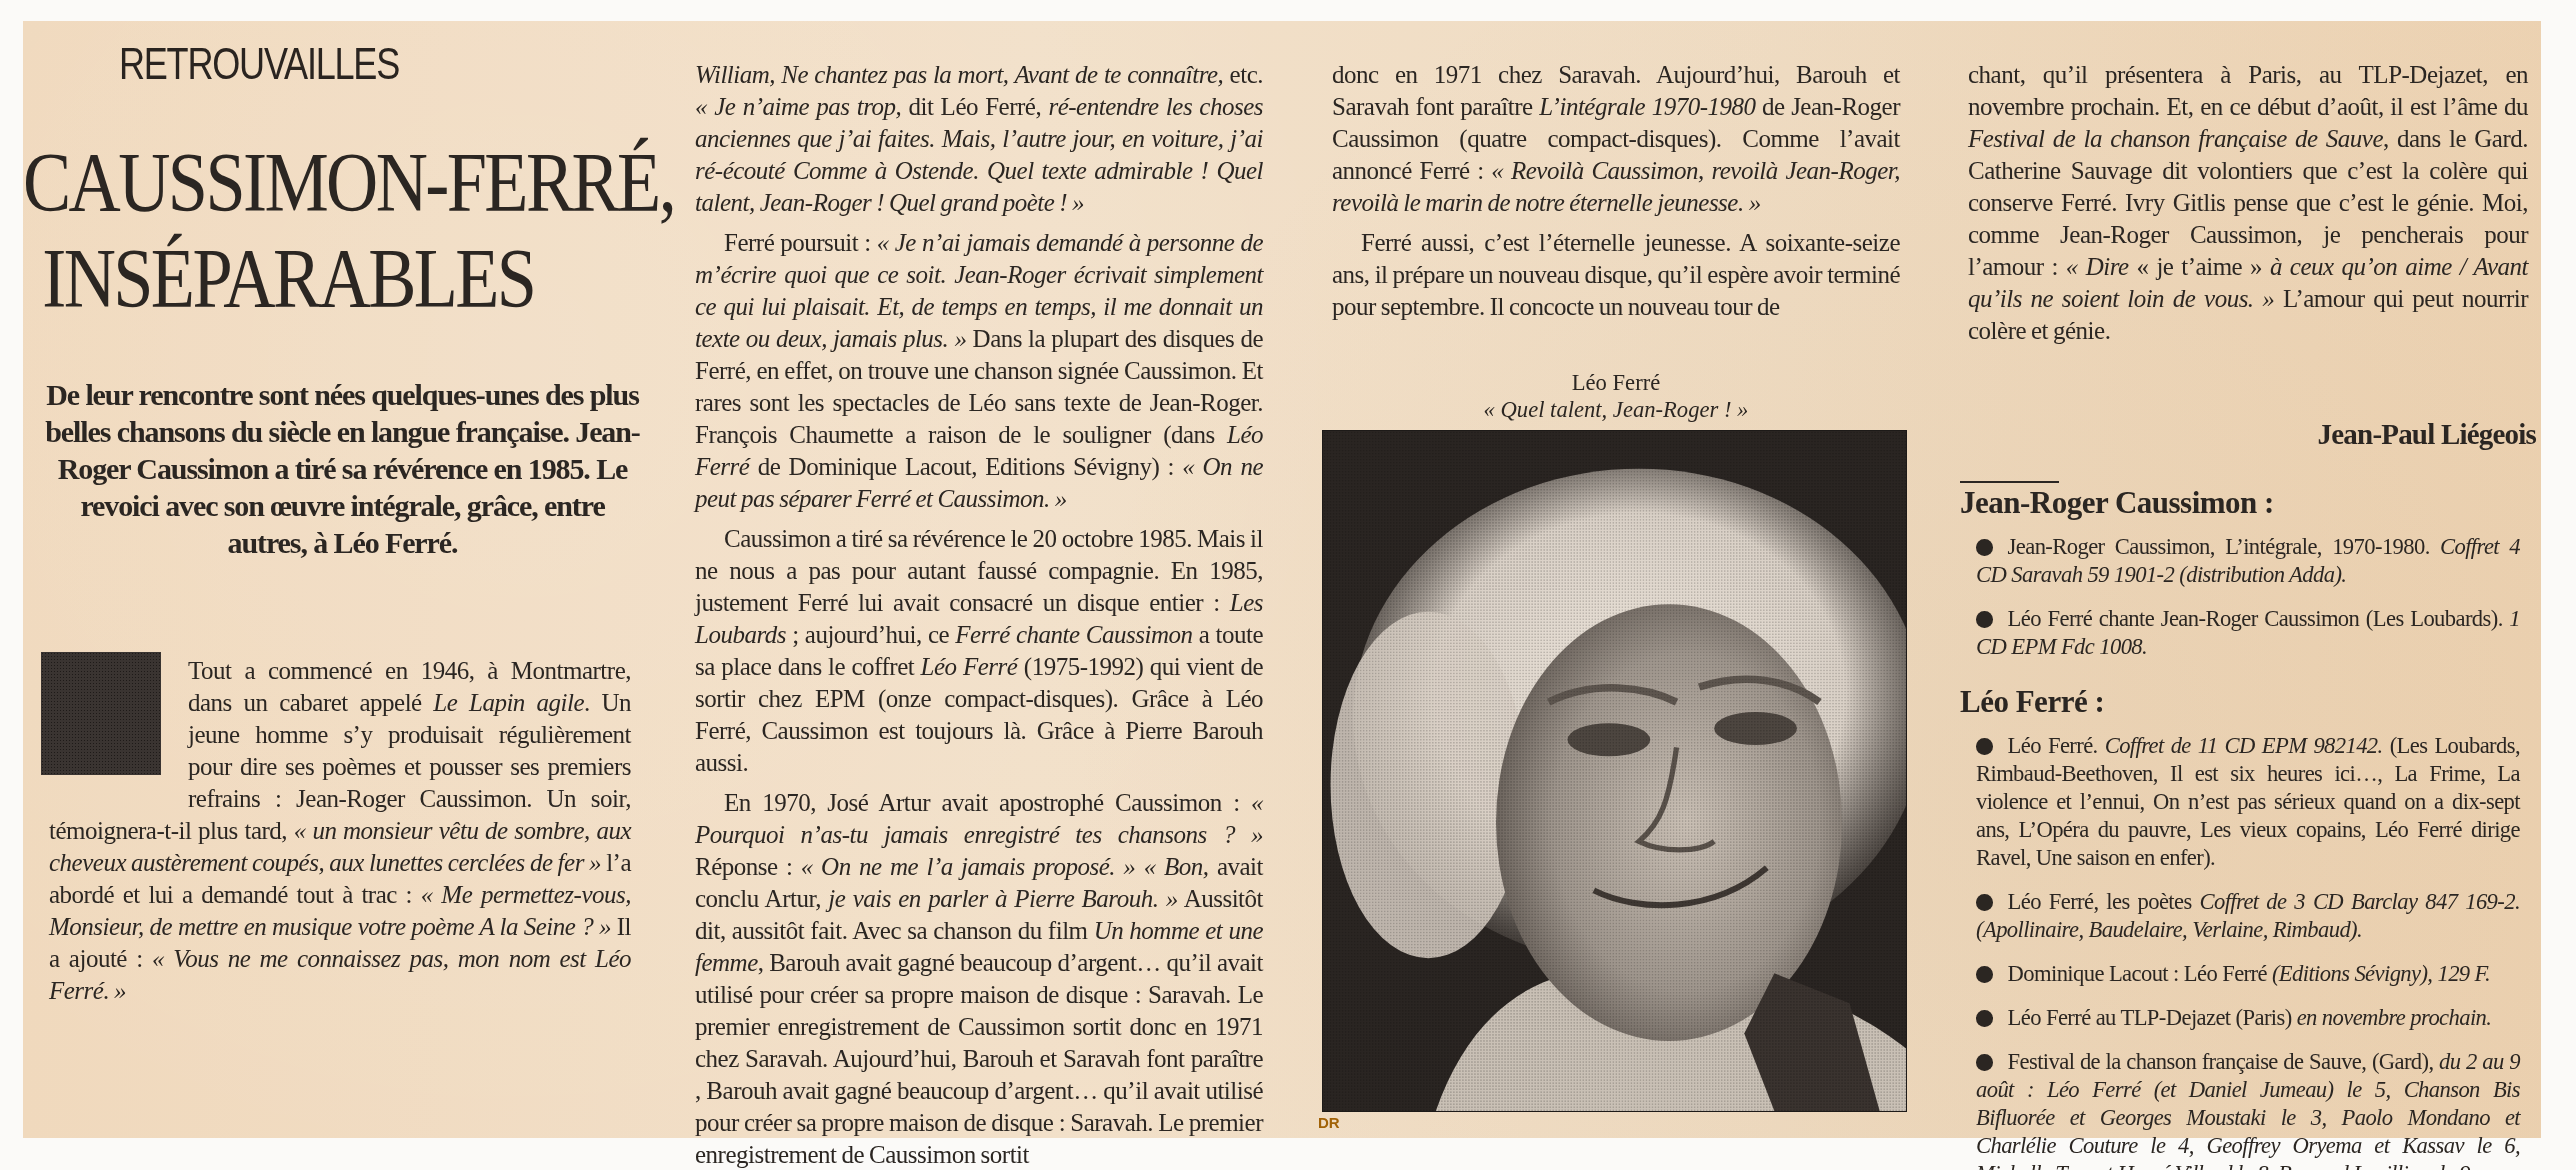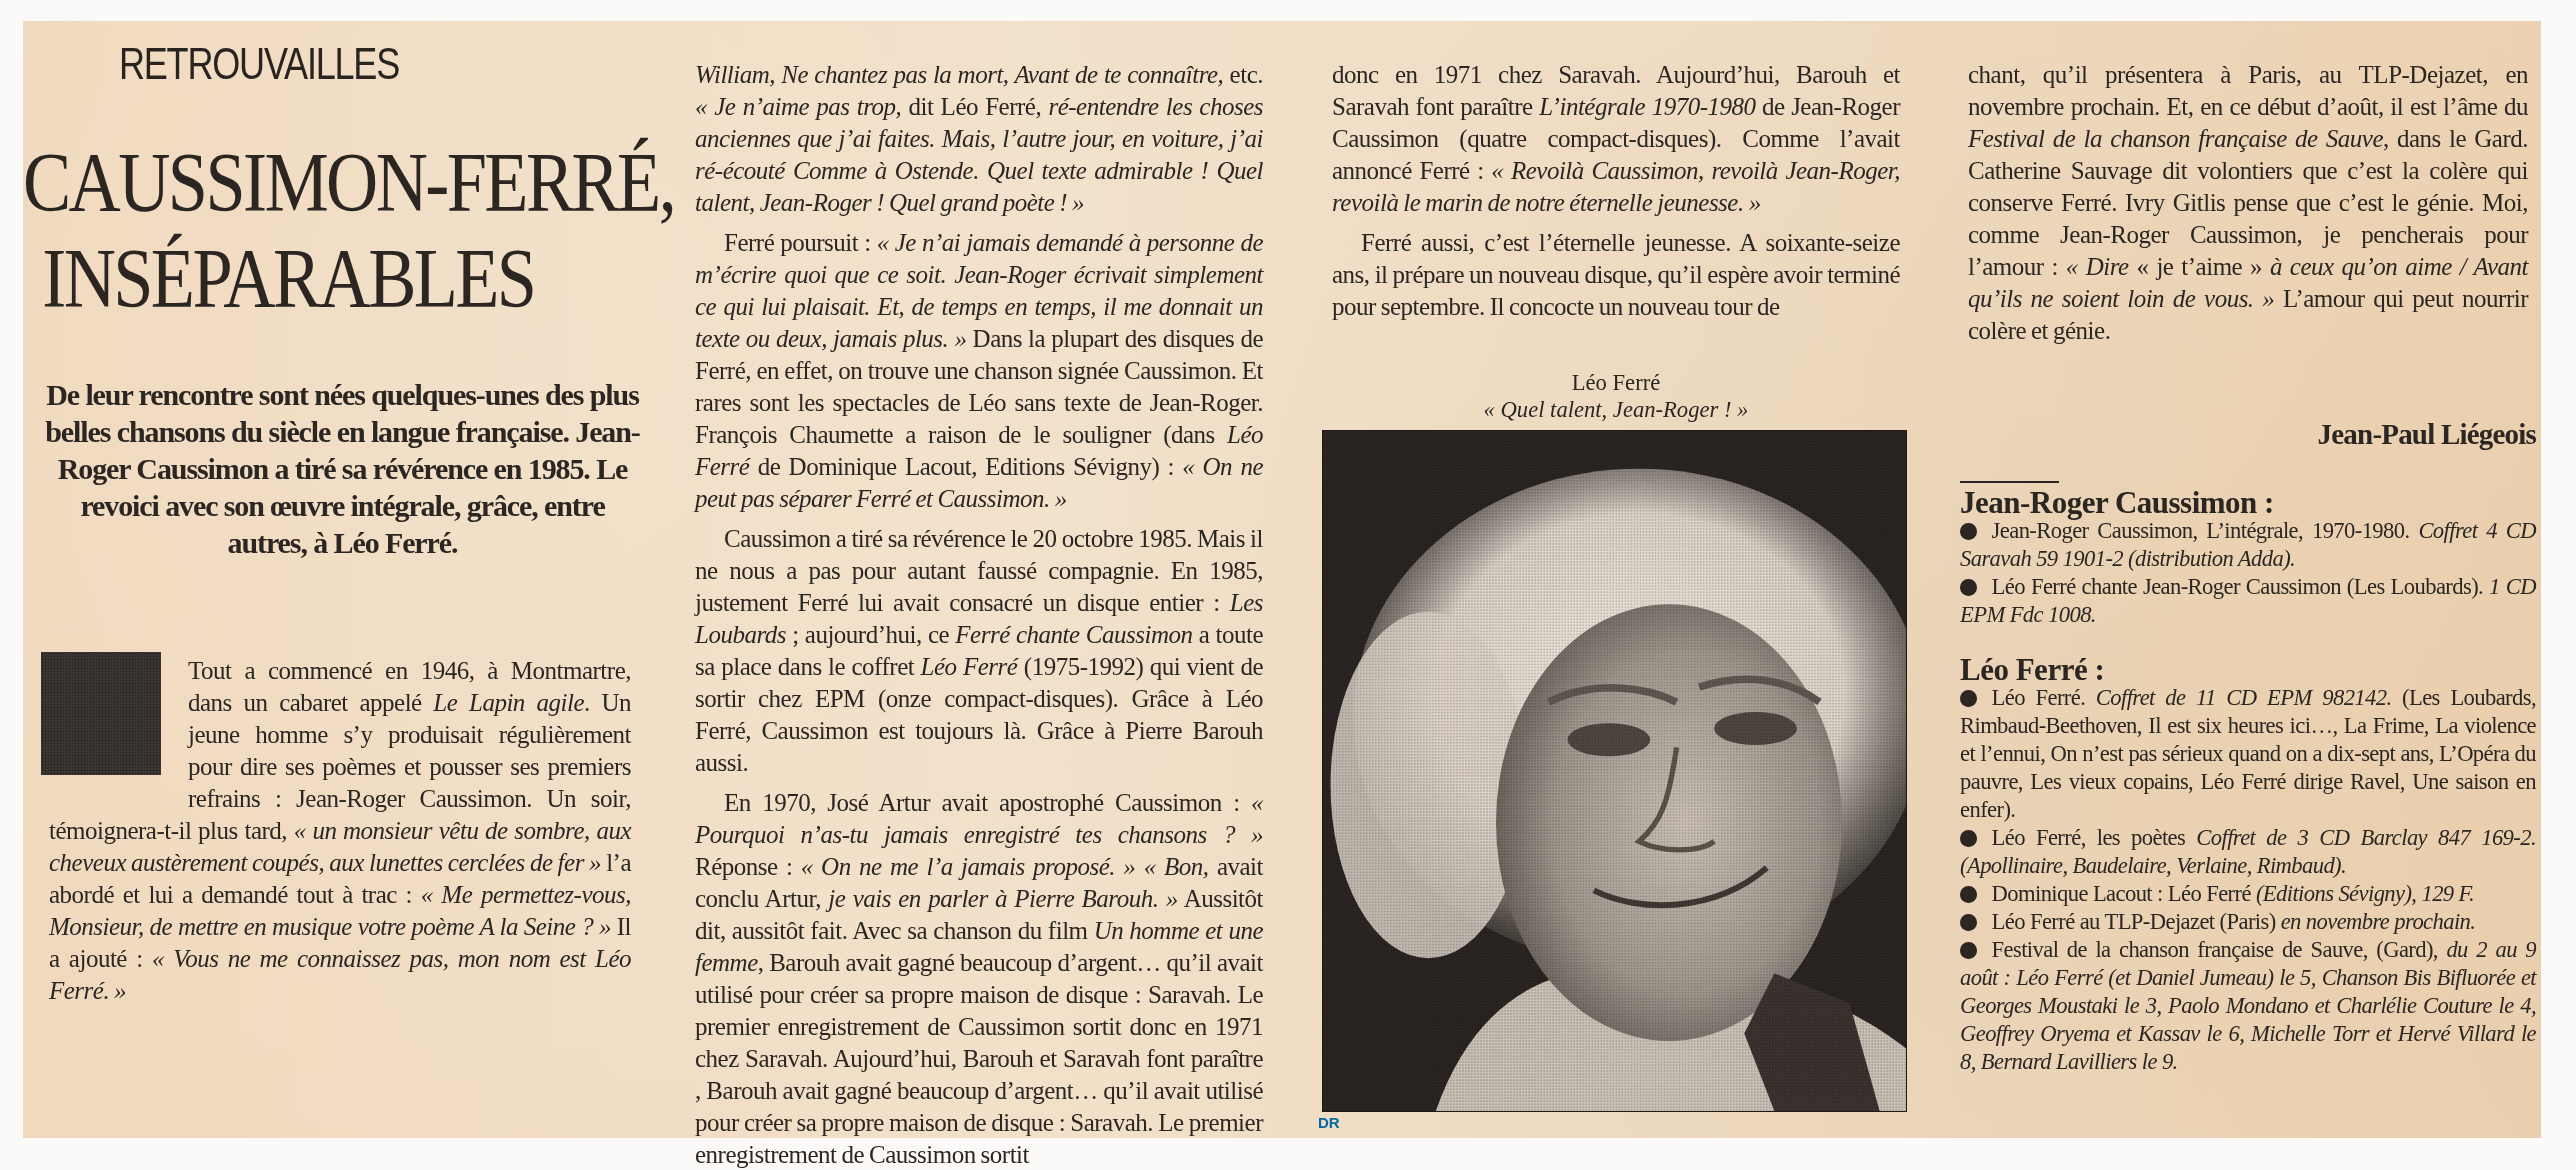--- a/index.html
+++ b/index.html
@@ -62,36 +62,36 @@
     font-size: 22.6px; line-height: 27px;
   }
   .photo {
     position: absolute; left: 1322px; top: 430px; width: 583px; height: 680px;
     background: #231f1d; overflow: hidden; border: 1.5px solid #1d1a18;
   }
   .photo svg { display: block; width: 100%; height: 100%; }
   .credit {
     position: absolute; left: 1318px; top: 1114px;
     font-family: "Liberation Sans", "DejaVu Sans", sans-serif; font-weight: bold;
-    font-size: 15px; color: #0369a1;
+    font-size: 15px; color: #a16207;
   }
   .byline {
     position: absolute; left: 1960px; top: 418px; width: 576px; text-align: right;
     font-weight: bold; font-size: 29px; letter-spacing: -0.8px;
   }
   .rule {
     position: absolute; left: 1960px; top: 481px; width: 99px; height: 2.3px; background: #2b2622;
   }
   .refs {
     position: absolute; left: 1960px; top: 489px; width: 576px;
     font-size: 22.6px; line-height: 28px; letter-spacing: -0.6px; text-align: justify;
   }
   .refs h3 { margin: 0; font-size: 31px; font-weight: bold; letter-spacing: -0.5px; }
   .refs .group { margin-bottom: 27px; }
-  .refs .item { margin: 0; }
+  .refs .item { margin: 16px; }
   .bullet {
     display: inline-block; width: 16.6px; height: 16.6px; border-radius: 50%;
     background: #2b2622; margin-right: 15px; vertical-align: -1.5px;
   }
 </style>
 </head>
 <body>
 
 <div class="paper"></div>
 

